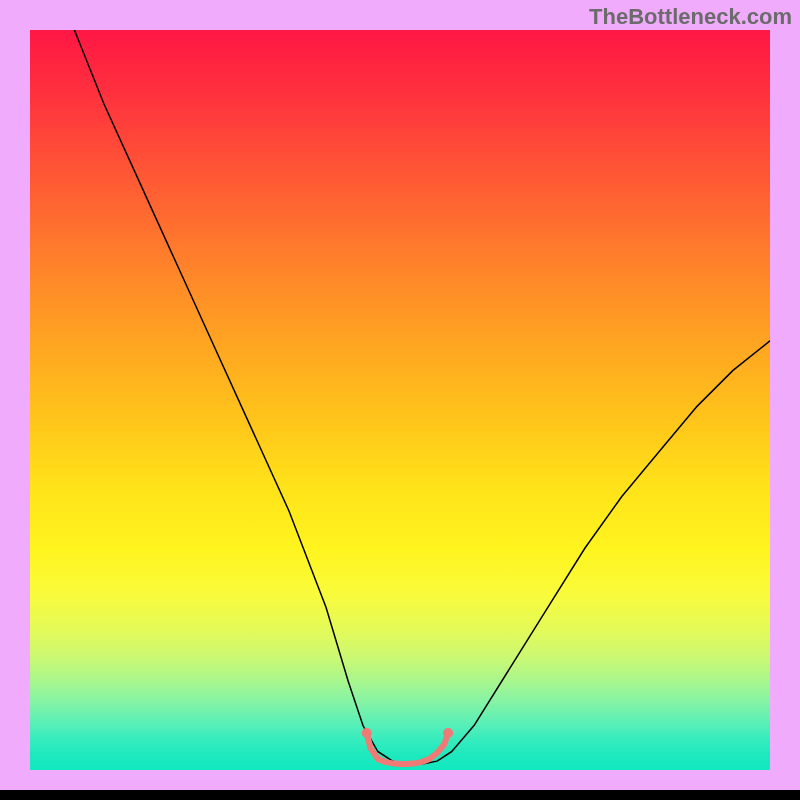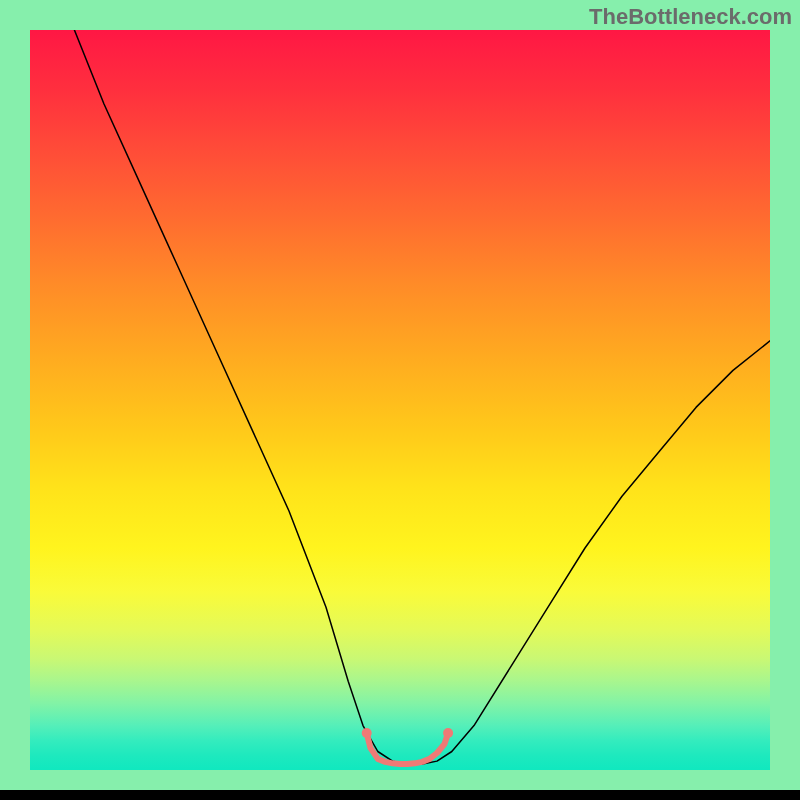--- a/index.html
+++ b/index.html
@@ -7,21 +7,21 @@
     padding: 0;
     width: 800px;
     height: 800px;
     background: #000;
     overflow: hidden;
   }
   .stage {
     position: relative;
     width: 800px;
     height: 790px;
-    background: #86efac;
+    background: #f0abfc;
   }
   .plot {
     position: absolute;
     left: 30px;
     top: 30px;
     width: 740px;
     height: 740px;
     overflow: hidden;
   }
   .gradient {

